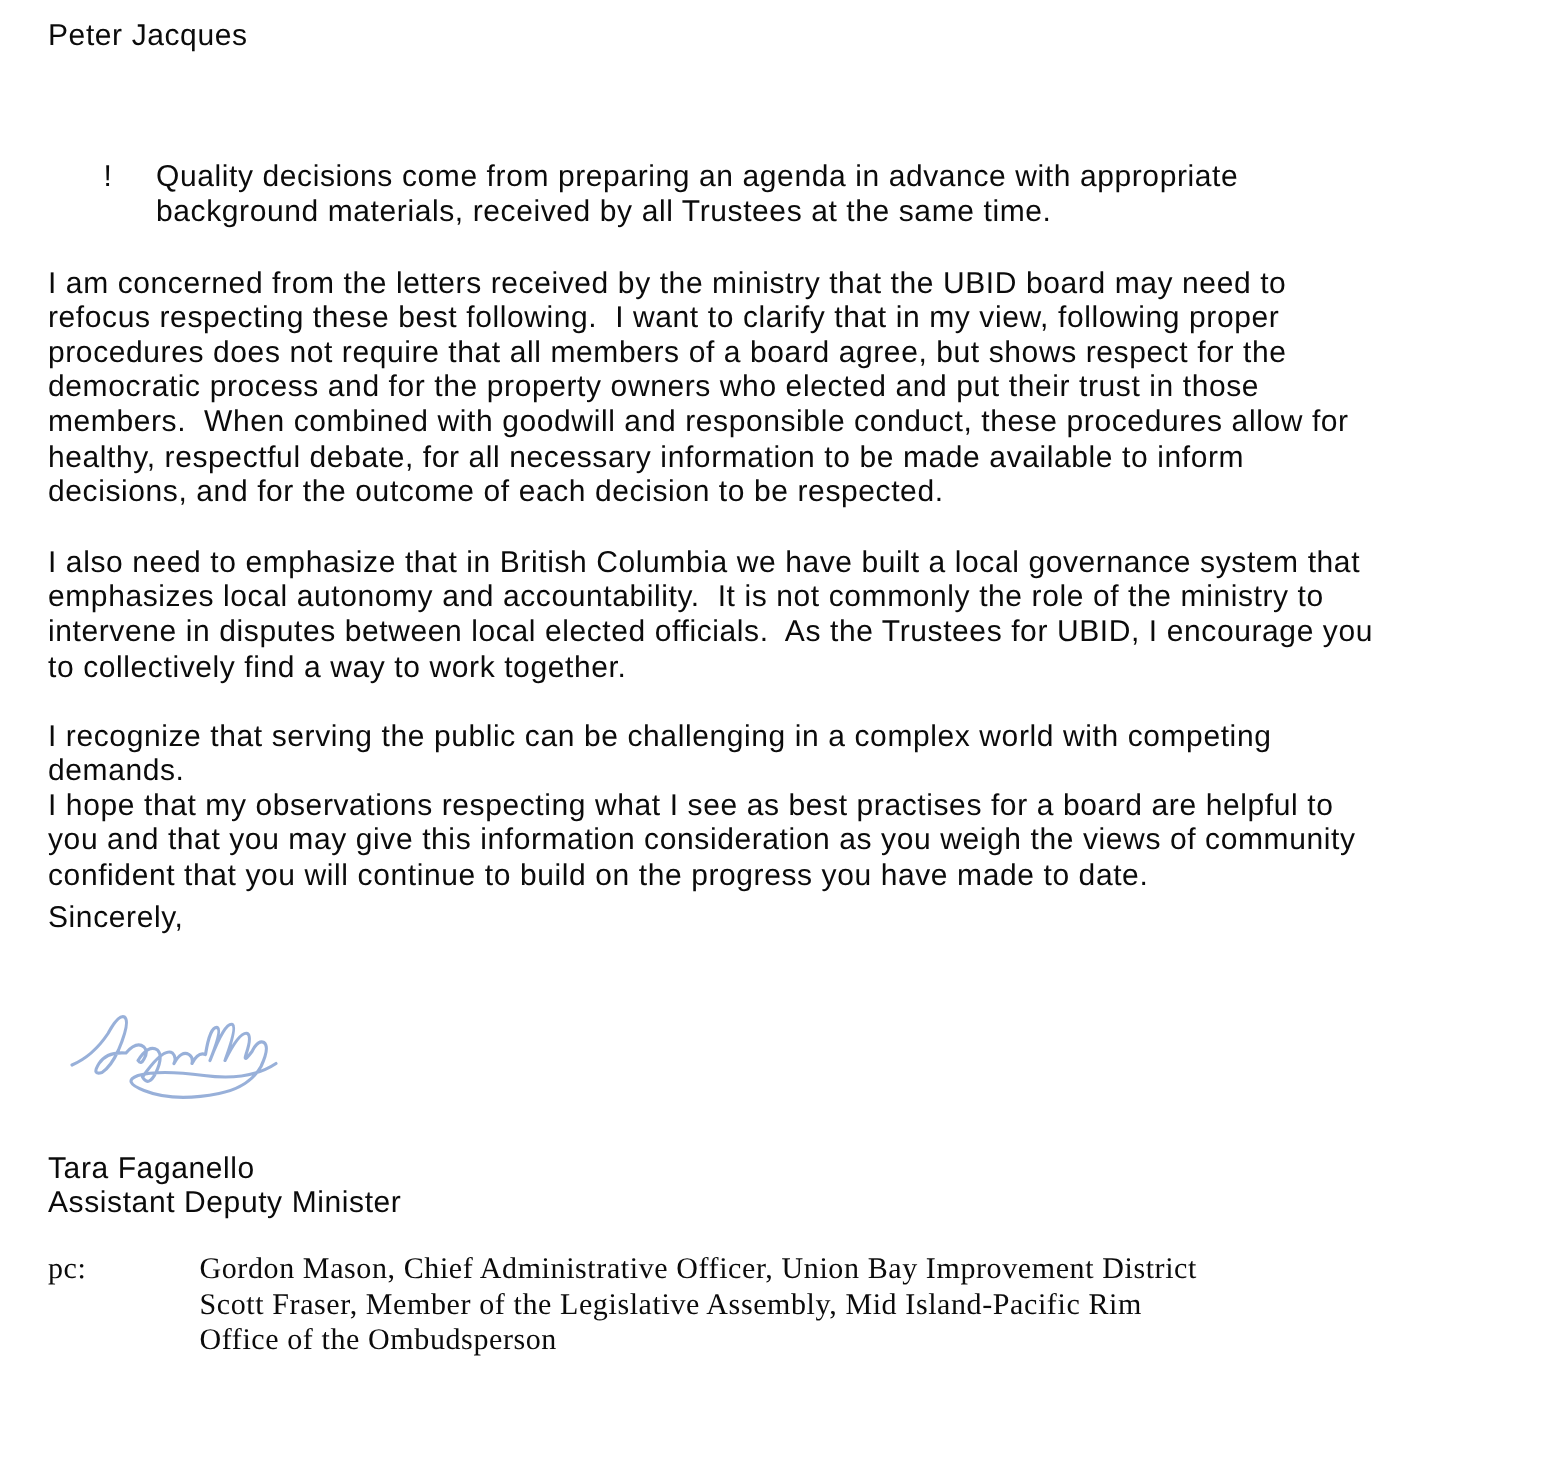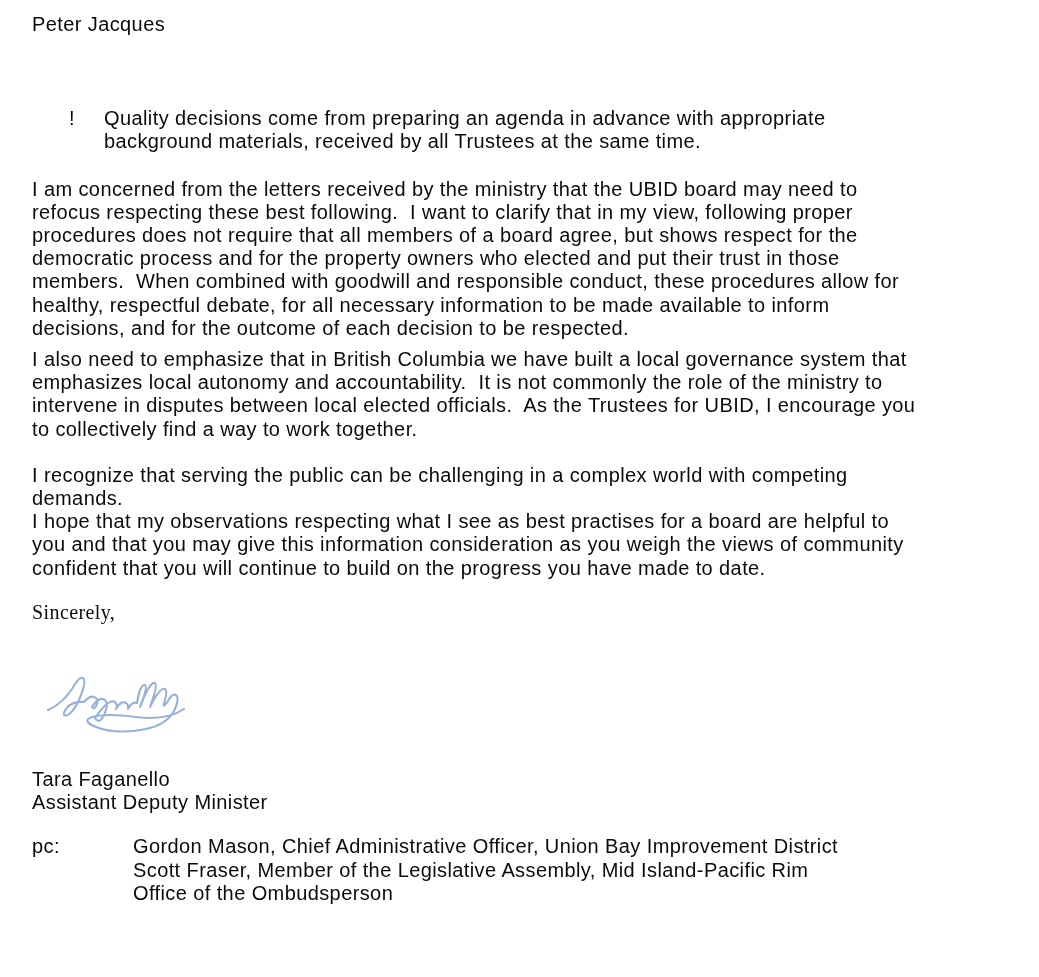--- a/index.html
+++ b/index.html
@@ -31,35 +31,36 @@
     margin-left: 37px;
     display: flex;
     align-items: flex-start;
   }
   .bullet-marker {
     flex: 0 0 35px;
     white-space: pre;
   }
   .bullet-text { flex: 1 1 auto; }
   .para-1 { margin-top: 24px; }
-  .para-2 { margin-top: 8px; }
+  .para-2 { margin-top: 24px; }
   .para-3 { margin-top: 23px; }
-  .closing { margin-top: 21px; font-family: Liberation Serif, serif; }
+  .closing { margin-top: 5px; }
   .signature-wrap {
     margin-top: 34px;
     margin-left: 2px;
     width: 165px;
     height: 82px;
   }
   .signature-wrap svg { display: block; }
   .signer-block { margin-top: 28px; }
   .cc-block {
     margin-top: 21px;
     display: flex;
     align-items: flex-start;
+    font-family: Liberation Serif, serif;
   }
   .cc-label { flex: 0 0 101px; }
   .cc-entries { flex: 1 1 auto; }
 </style>
 </head>
 <body>
 
 <div class="doc">
 
   <div class="header-block">

